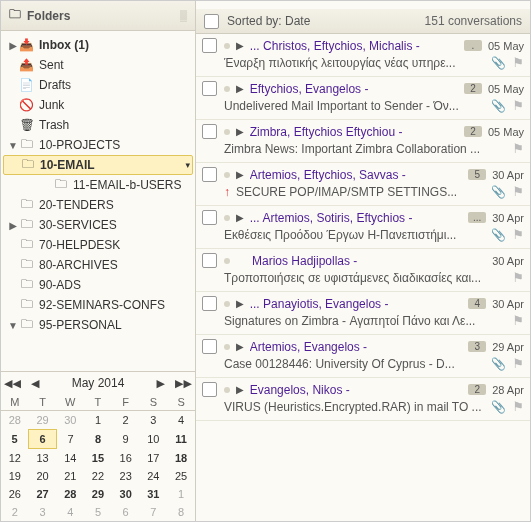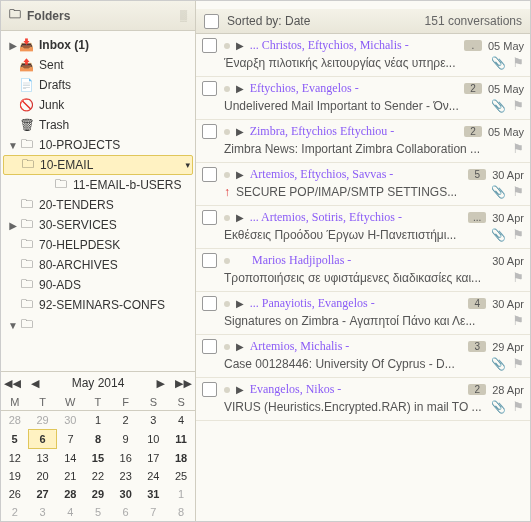--- a/index.html
+++ b/index.html
@@ -7,21 +7,21 @@
 .left{width:194px;display:flex;flex-direction:column;border-right:1px solid #d0cdc0;}
 .pane-header{background:linear-gradient(#f4f2e8,#e9e6d9);border-bottom:1px solid #d0cdc0;padding:4px 8px;font-weight:bold;color:#555;display:flex;align-items:center;gap:6px;}
 .pane-header .title{flex:1;}
 .pane-header .grip{color:#b0ad9e;font-size:10px;}
 .tree{flex:1;overflow:auto;padding:4px 0;}
 .tree-item{display:flex;align-items:center;height:20px;padding:0 4px 0 6px;cursor:pointer;}
 .tree-item .tw{width:12px;text-align:center;color:#666;font-size:10px;}
 .tree-item .ic{width:16px;height:16px;margin-right:4px;display:flex;align-items:center;justify-content:center;font-size:12px;}
 .tree-item .lbl{flex:1;white-space:nowrap;overflow:hidden;text-overflow:ellipsis;}
 .tree-item.selected{background:#fff2c2;border:1px solid #e0c65a;border-radius:2px;margin:0 2px;padding:0 2px 0 4px;height:18px;}
-.tree-item.selected .lbl{font-weight:normal;}
+.tree-item.selected .lbl{font-weight:bold;}
 .tree-item .menu{color:#333;font-size:9px;}
 .depth0{padding-left:6px;} .depth1{padding-left:22px;} .depth2{padding-left:40px;}
 .cal-pane{border-top:1px solid #d0cdc0;}
 .cal-nav{display:flex;align-items:center;justify-content:center;gap:4px;padding:4px 0;}
 .cal-nav button{background:none;border:none;cursor:pointer;font-size:11px;color:#444;padding:0 3px;}
 .cal-title{flex:1;text-align:center;font-weight:normal;}
 .cal{width:100%;border-collapse:collapse;table-layout:fixed;}
 .cal th{font-weight:normal;color:#666;font-size:11px;padding:2px 0;border-bottom:1px solid #d0cdc0;}
 .cal td{text-align:center;font-size:11px;padding:3px 0;cursor:pointer;}
 .cal td.other{color:#aaa;}
@@ -31,21 +31,21 @@
 .list-header{display:flex;align-items:center;background:linear-gradient(#f4f2e8,#e9e6d9);border-bottom:1px solid #d0cdc0;height:24px;padding:0 8px;gap:8px;}
 .chk{width:13px;height:13px;border:1px solid #999;background:#fff;border-radius:2px;display:inline-block;}
 .list-header .sorted{flex:1;color:#555;}
 .list-header .count{color:#666;}
 .conv-list{flex:1;overflow:auto;}
 .conv{border-bottom:1px solid #e8e5d9;padding:4px 6px 6px 6px;}
 .conv .row1{display:flex;align-items:center;gap:6px;}
 .conv .row1 .chkwrap{width:16px;display:flex;align-items:center;}
 .conv .dot{width:6px;height:6px;border-radius:50%;background:#d8d5c7;}
 .conv .exp{color:#555;font-size:10px;}
-.conv .from{flex:1;white-space:nowrap;overflow:hidden;text-overflow:ellipsis;color:#8b5cf6;font-family:Liberation Serif, serif;}
+.conv .from{flex:1;white-space:nowrap;overflow:hidden;text-overflow:ellipsis;color:#4c1d95;}
 .conv .badge{background:#ccc8b8;color:#555;font-size:10px;padding:0 4px;border-radius:2px;min-width:10px;text-align:center;}
 .conv .date{color:#555;white-space:nowrap;font-size:11px;}
 .conv .row2{display:flex;align-items:flex-end;gap:6px;padding-left:22px;margin-top:2px;}
 .conv .prio{color:#d33;font-weight:bold;font-size:12px;}
 .conv .subj{flex:1;white-space:nowrap;overflow:hidden;text-overflow:ellipsis;color:#555;}
 .conv .attach{color:#999;font-size:12px;}
 .conv .flag{color:#bbb;font-size:13px;}
 </style>
 </head>
 <body>
@@ -125,20 +125,21 @@
           <span class="lbl">90-ADS</span>
         </div>
         <div class="tree-item depth0">
           <span class="tw"></span>
           <span class="ic">🗀</span>
           <span class="lbl">92-SEMINARS-CONFS</span>
         </div>
         <div class="tree-item depth0">
           <span class="tw">▼</span>
           <span class="ic">🗀</span>
+          <span class="lbl">95-PERSONAL</span>
         </div>
       </div>
     <div class="cal-pane">
       <div class="cal-nav">
         <button>◀◀</button>
         <button>◀</button>
         <span class="cal-title">May 2014</span>
         <button>▶</button>
         <button>▶▶</button>
       </div>
@@ -336,21 +337,21 @@
             <span class="flag">⚑</span>
           </div>
         </div>
         <div class="conv">
           <div class="row1">
             <span class="chkwrap">
               <span class="chk"></span>
             </span>
             <span class="dot"></span>
             <span class="exp">▶</span>
-            <span class="from">Artemios, Michalis -</span>
+            <span class="from">Artemios, Evangelos -</span>
             <span class="badge">3</span>
             <span class="date">29 Apr</span>
           </div>
           <div class="row2">
             <span class="subj">Case 00128446: University Of Cyprus - D...</span>
             <span class="attach">📎</span>
             <span class="flag">⚑</span>
           </div>
         </div>
         <div class="conv">

